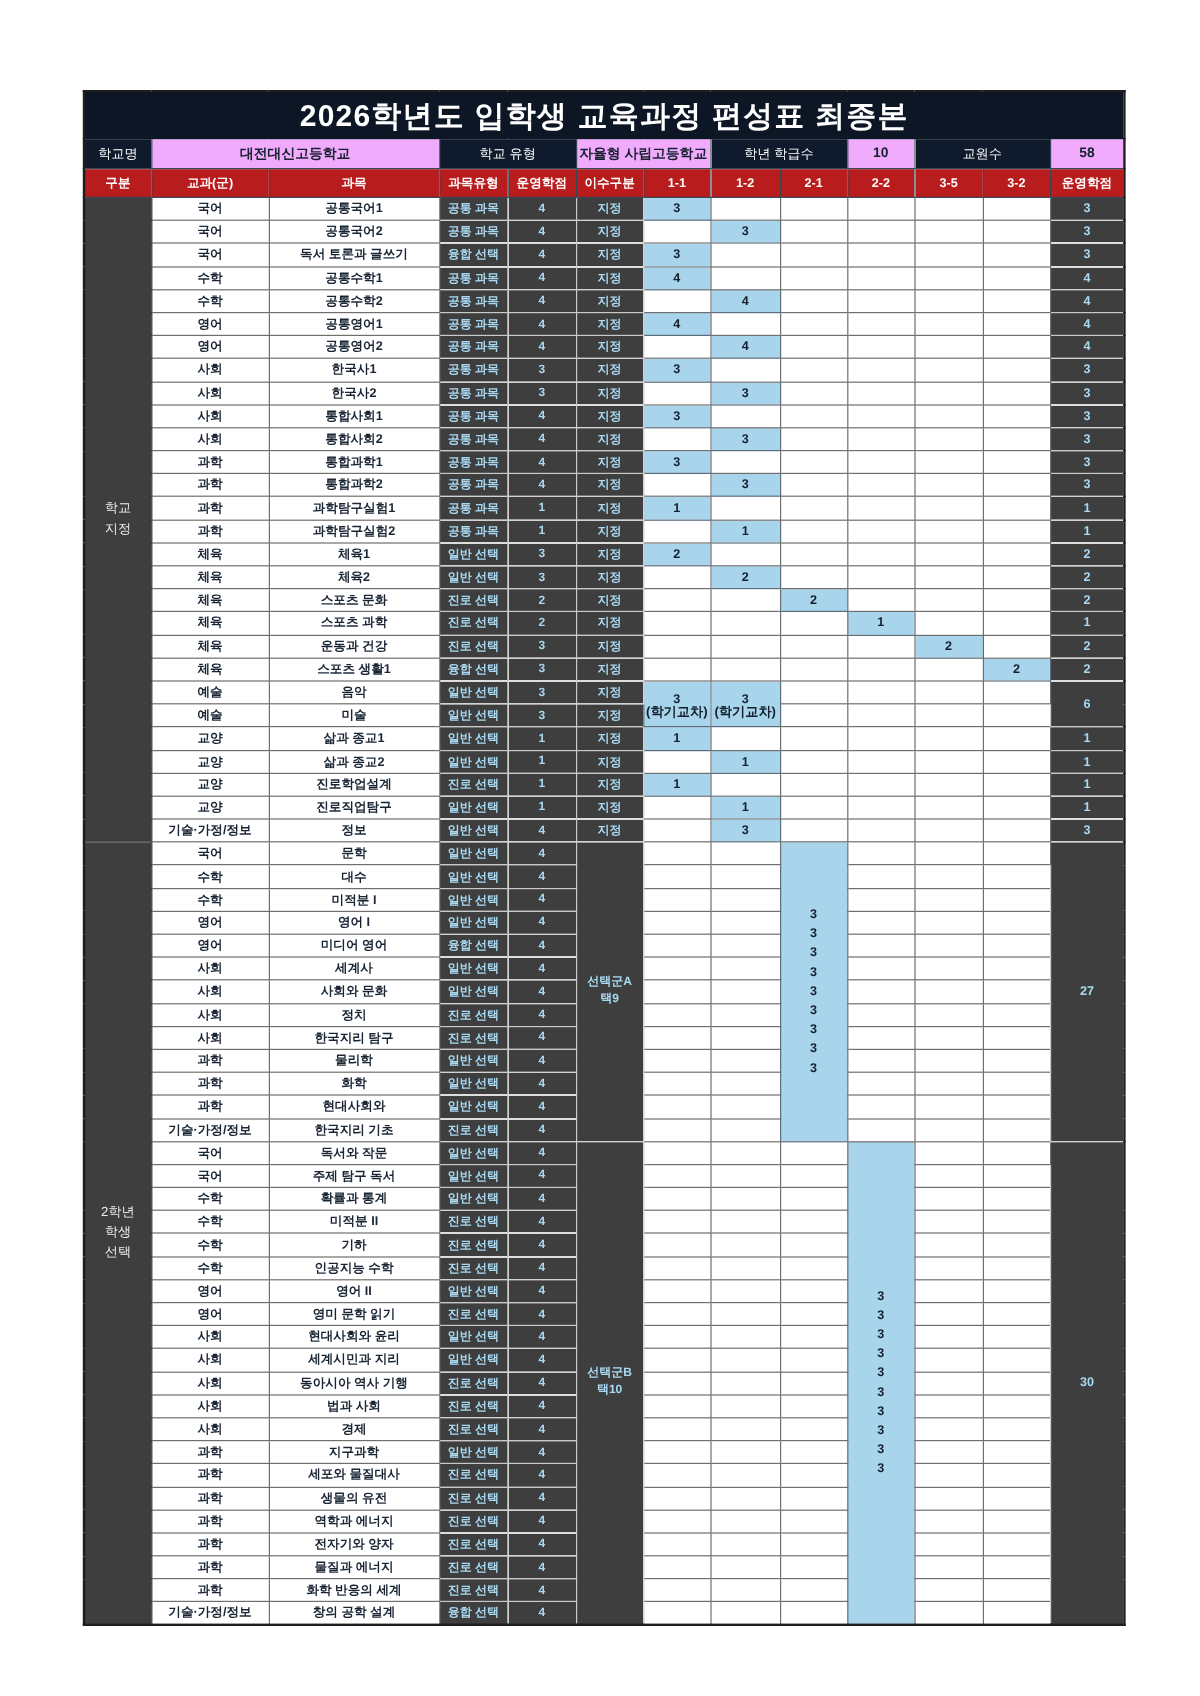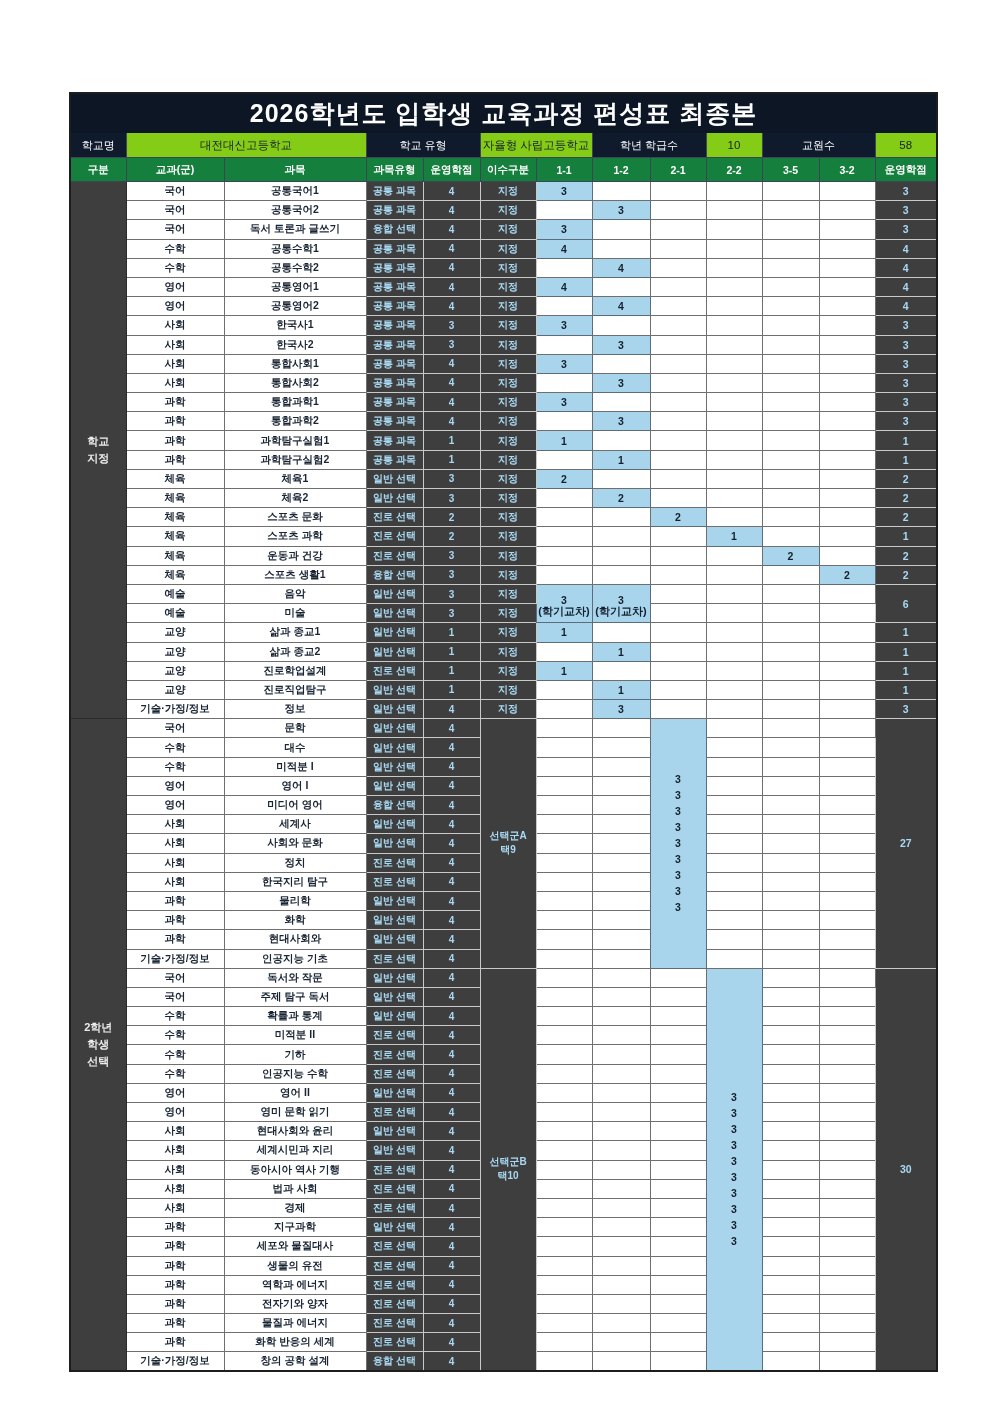--- a/index.html
+++ b/index.html
@@ -3,66 +3,66 @@
 <meta charset="utf-8">
 <style>
   html, body {
     margin: 0; padding: 0;
     width: 1000px; height: 1413px;
     background: #ffffff;
     font-family: "Liberation Sans", sans-serif;
     overflow: hidden;
   }
   #page { position: relative; width: 1000px; height: 1413px; background:#fff; }
-  #tablewrap { position: absolute; left: 69px; top: 92px; }
+  #tablewrap { position: absolute; left: 69px; top: 75px; }
 
   table.cur {
     border-collapse: collapse;
     table-layout: fixed;
     border: 2px solid #1d1d1d;
   }
   table.cur td, table.cur th { padding: 0; text-align: center; vertical-align: middle; overflow: hidden; white-space: nowrap; }
 
   
   .title-cell {
     background: #0c1624; color: #ffffff;
     font-size: 25px; font-weight: 700; letter-spacing: 1px;
     height: 38px; border: 1px solid #0c1624;
   }
   .dark-h {
     background: #0f1b2c; color: #ffffff;
     font-size: 11px; font-weight: 400; height: 24px;
     border: 1px solid #3a4654;
   }
   .light-h {
-    background: #84cc16; color: #16202e;
-    font-size: 11.5px; font-weight: 400;
+    background: #f0abfc; color: #16202e;
+    font-size: 11.5px; font-weight: 700;
     border: 1px solid #3a4654;
   }
   th.col-h {
-    background: #15803d; color: #ffffff;
+    background: #b91c1c; color: #ffffff;
     font-size: 10.5px; font-weight: 700; height: 23px;
     border: 1px solid #3a4654;
   }
 
   
   tbody tr { height: 19.2px; }
   td.c-white {
     background: #ffffff; color: #1a2534;
     font-size: 10.5px; font-weight: 700;
     border: 1px solid #6f6f6f;
   }
   td.c-dark {
     background: #3e3e3e; color: #a9d9f2;
     font-size: 10px; font-weight: 700;
     border: 1px solid #c9c9c9;
   }
   td.gubun {
     background: #3e3e3e; color: #ececec;
-    font-size: 11px; font-weight: 700;
+    font-size: 11px; font-weight: 400;
     border: 1px solid #2c2c2c;
   }
   td.gubun div { line-height: 17px; }
   td.c-empty { background: #ffffff; border: 1px solid #6f6f6f; }
   td.c-blue {
     background: #a8d5ec; color: #14202e;
     font-size: 10.5px; font-weight: 700;
     border: 1px solid #5c6c7a;
   }
   td.c-blue .sub { font-size: 11px; line-height: 10px; }
@@ -670,21 +670,21 @@
             <td class="c-dark">일반 선택</td>
             <td class="c-dark">4</td>
             <td class="c-empty"></td>
             <td class="c-empty"></td>
             <td class="c-empty"></td>
             <td class="c-empty"></td>
             <td class="c-empty"></td>
           </tr>
           <tr>
             <td class="c-white">기술·가정/정보</td>
-            <td class="c-white">인공지능 기초</td>
+            <td class="c-white">한국지리 기초</td>
             <td class="c-dark">진로 선택</td>
             <td class="c-dark">4</td>
             <td class="c-empty"></td>
             <td class="c-empty"></td>
             <td class="c-empty"></td>
             <td class="c-empty"></td>
             <td class="c-empty"></td>
           </tr>
           <tr>
             <td class="c-white">국어</td>

